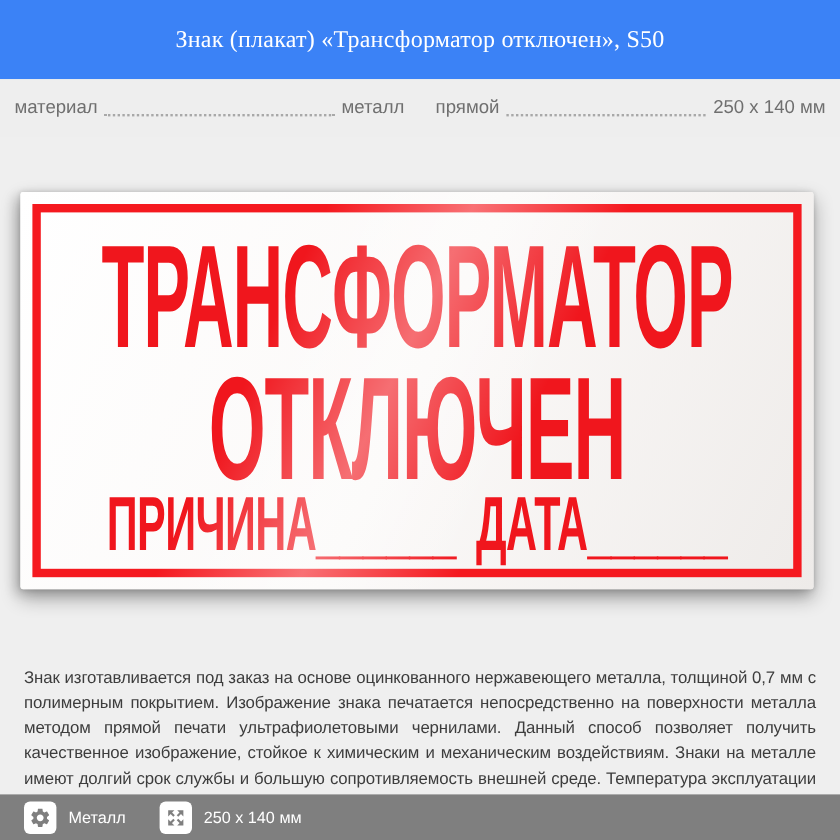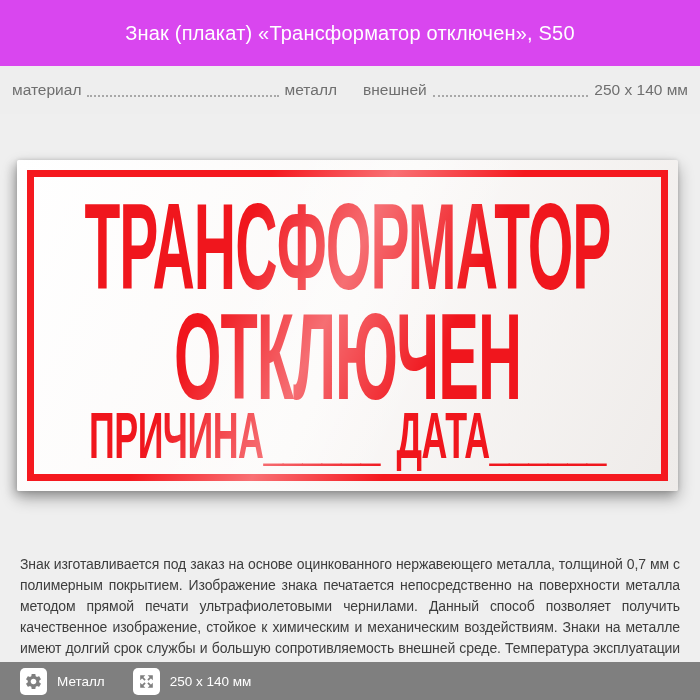--- a/index.html
+++ b/index.html
@@ -5,21 +5,21 @@
   * { margin:0; padding:0; box-sizing:border-box; }
   html,body { background:#ffffff; }
   .page {
     position:relative; width:700px; height:700px; overflow:hidden;
     background:#efefef;
     font-family:"Liberation Sans", sans-serif;
   }
   
   .header {
     position:absolute; top:0; left:0; width:700px; height:66px;
-    background:#d946ef; display:flex; align-items:center; justify-content:center;
+    background:#3b82f6; display:flex; align-items:center; justify-content:center;font-family:Liberation Serif, serif;
   }
   .title { color:#ffffff; font-size:20px; font-weight:400; letter-spacing:.2px; }
   
   .specs {
     position:absolute; top:66px; left:0; width:700px; height:48px;
     background:#eeeeee; display:flex; align-items:center; gap:26px; padding:0 12px;
   }
   .spec { flex:1; display:flex; align-items:center; color:#6f6f6f; font-size:15.5px; }
   .spec-label, .spec-value { flex:0 0 auto; }
   .dots { flex:1 1 auto; height:13px; border-bottom:2px dotted #a8a8a8; margin:0 6px; }
@@ -72,21 +72,21 @@
     <h1 class="title">Знак (плакат) «Трансформатор отключен», S50</h1>
   </header>
 
   <section class="specs">
     <div class="spec">
       <span class="spec-label">материал</span>
       <span class="dots"></span>
       <span class="spec-value">металл</span>
     </div>
     <div class="spec">
-      <span class="spec-label">внешней</span>
+      <span class="spec-label">прямой</span>
       <span class="dots"></span>
       <span class="spec-value">250 х 140 мм</span>
     </div>
   </section>
 
   <section class="photo">
     <div class="sign-card">
       <div class="sign-frame"></div>
       <div class="sign-line line1">
         <span>ТРАНСФОРМАТОР</span>

